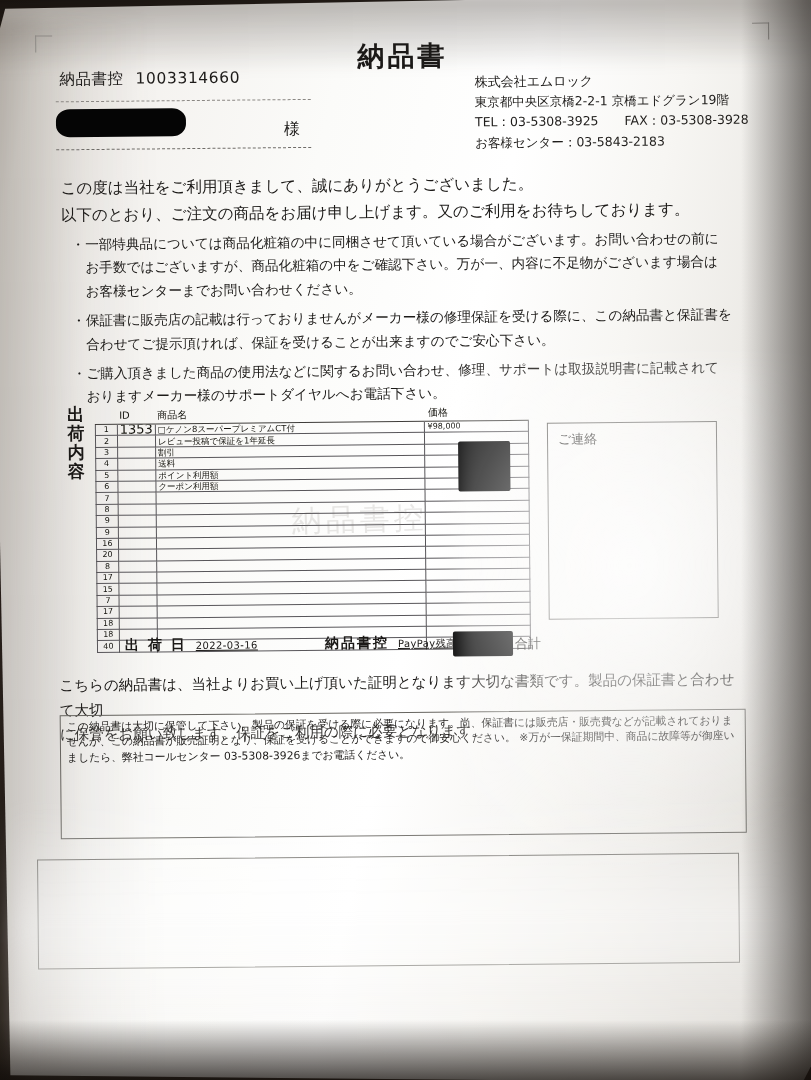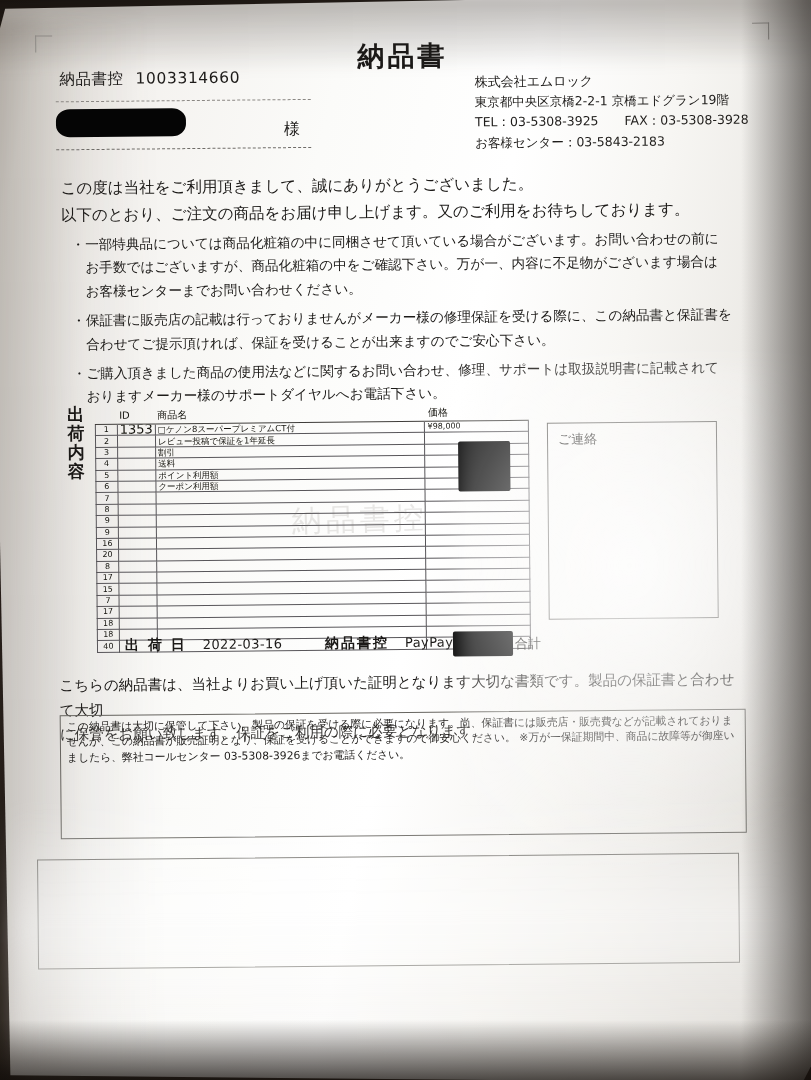--- a/index.html
+++ b/index.html
@@ -243,21 +243,21 @@
     color: #1d1b19;
   }
 
   .footer-line {
     left: 104px; top: 640px;
     width: 620px;
     font-size: 14px;
     color: #1b1917;
   }
   .footer-line .k { font-weight: 600; letter-spacing: 2px; margin-left: 28px; }
-  .footer-line .v { font-size: 13px; margin-left: 16px; letter-spacing: 0.4px; }
+  .footer-line .v { font-size: 10px; margin-left: 9px; letter-spacing: 0.4px; text-decoration: underline; }
   .fl-ship { position: absolute; left: 0; top: 0; }
   .fl-pay { position: absolute; left: 200px; top: 0; }
   .fl-total { position: absolute; left: 418px; top: 2px; font-size: 13px; }
 
   .closing {
     left: 66px; top: 676px;
     width: 688px;
     font-size: 14.5px;
     line-height: 1.7;
     color: #1b1917;

